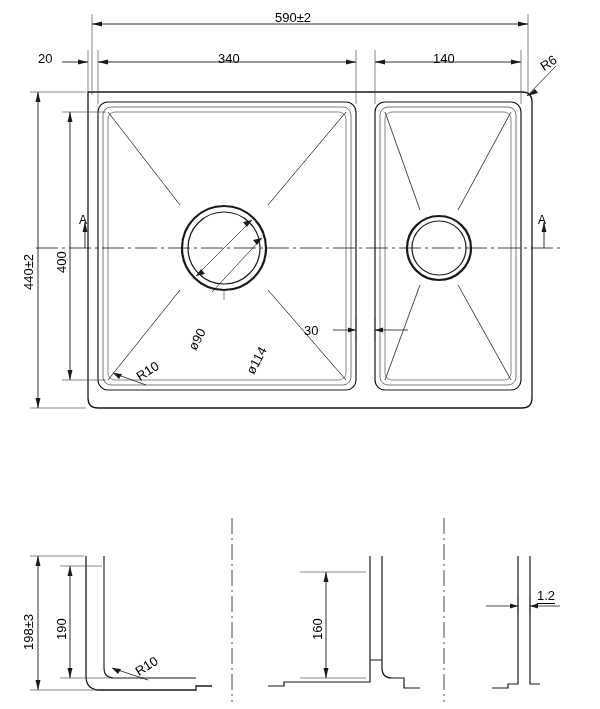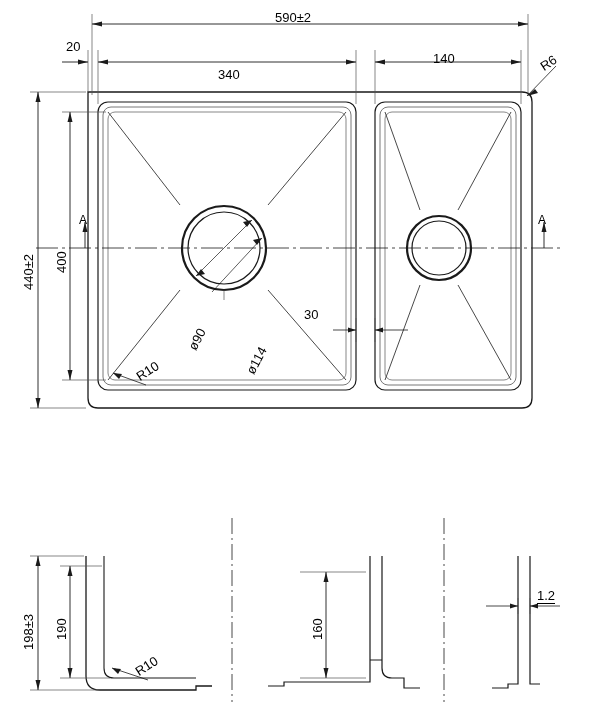--- a/index.html
+++ b/index.html
@@ -206,41 +206,41 @@
       <line x1="530" y1="598" x2="530" y2="614" stroke="#555" stroke-width="0.7"></line>
       <line x1="486" y1="606" x2="518" y2="606" stroke="#1a1a1a" stroke-width="0.8"></line>
       <path d="M 518 606 L 510 603.5 L 510 608.5 Z" fill="#1a1a1a" stroke="none"></path>
       <line x1="530" y1="606" x2="560" y2="606" stroke="#1a1a1a" stroke-width="0.8"></line>
       <path d="M 530 606 L 538 603.5 L 538 608.5 Z" fill="#1a1a1a" stroke="none"></path>
     </g>
   </svg>
 
   <div class="lbl" style="left:275px; top:11px;">590±2</div>
 
-  <div class="lbl" style="left:38px; top:40px;margin-left:28px;">20</div>
-
-  <div class="lbl" style="left:218px; top:52px;margin-top:16px;">340</div>
+  <div class="lbl" style="left:38px; top:52px;">20</div>
+
+  <div class="lbl" style="left:218px; top:52px;">340</div>
 
   <div class="lbl" style="left:433px; top:52px;">140</div>
 
   <div class="lbl r6" style="left:538px; top:62px;">R6</div>
 
   <div class="lbl rot90" style="left:22px; top:290px;">440±2</div>
 
   <div class="lbl rot90" style="left:55px; top:273px;">400</div>
 
   <div class="lbl small" style="left:79px; top:214px;">A</div>
 
   <div class="lbl small" style="left:538px; top:214px;">A</div>
 
   <div class="lbl rot-diag1" style="left:186px; top:346px;">ø90</div>
 
   <div class="lbl rot-diag2" style="left:244px; top:370px;">ø114</div>
 
-  <div class="lbl" style="left:304px; top:308px;">30</div>
+  <div class="lbl" style="left:304px; top:324px;">30</div>
 
   <div class="lbl r10a" style="left:134px; top:372px;">R10</div>
 
   <div class="lbl rot90" style="left:22px; top:650px;">198±3</div>
 
   <div class="lbl rot90" style="left:55px; top:640px;">190</div>
 
   <div class="lbl rot90" style="left:311px; top:640px;">160</div>
 
   <div class="lbl r10b" style="left:133px; top:667px;">R10</div>

